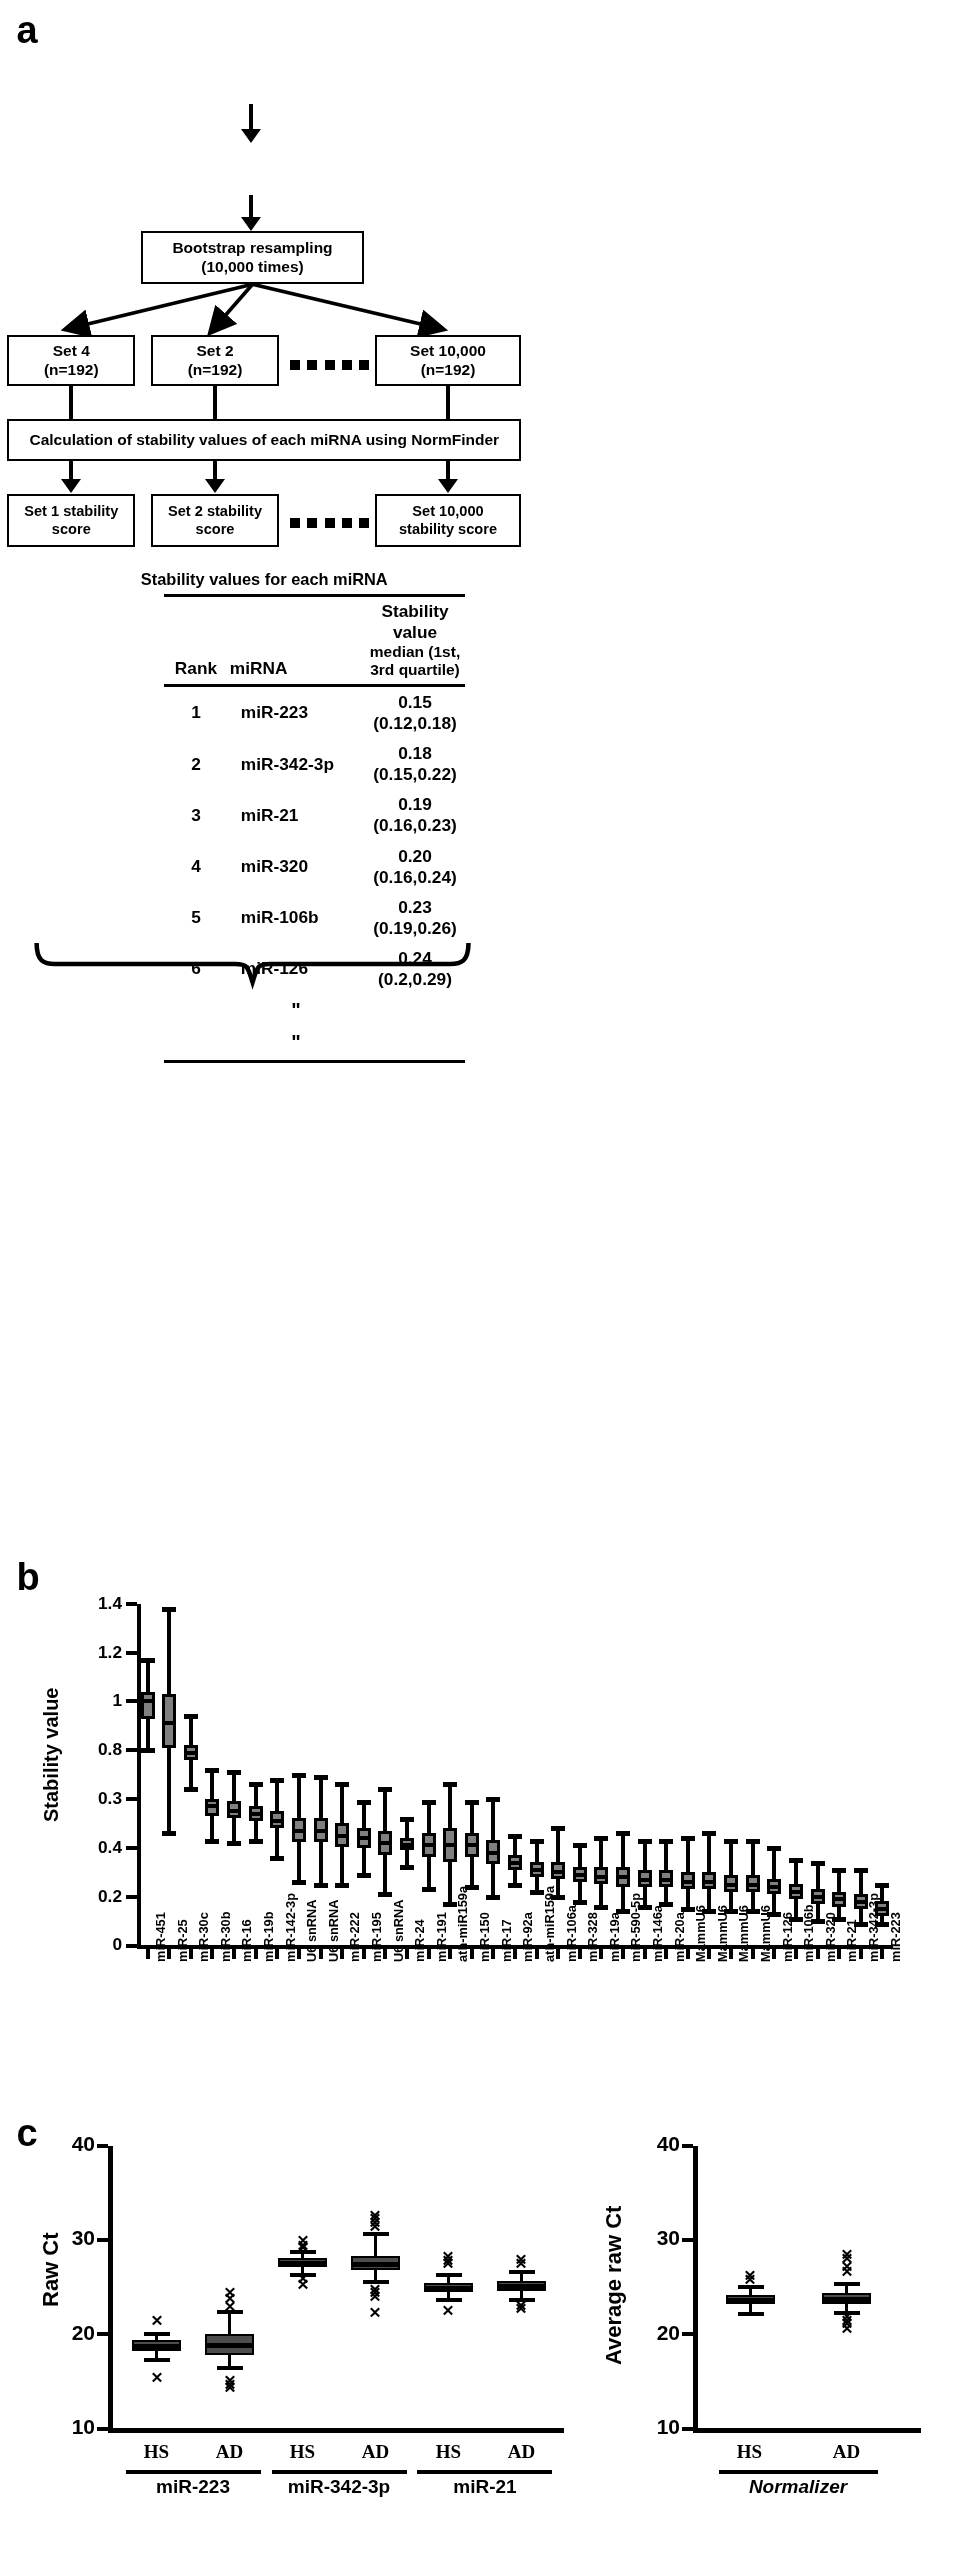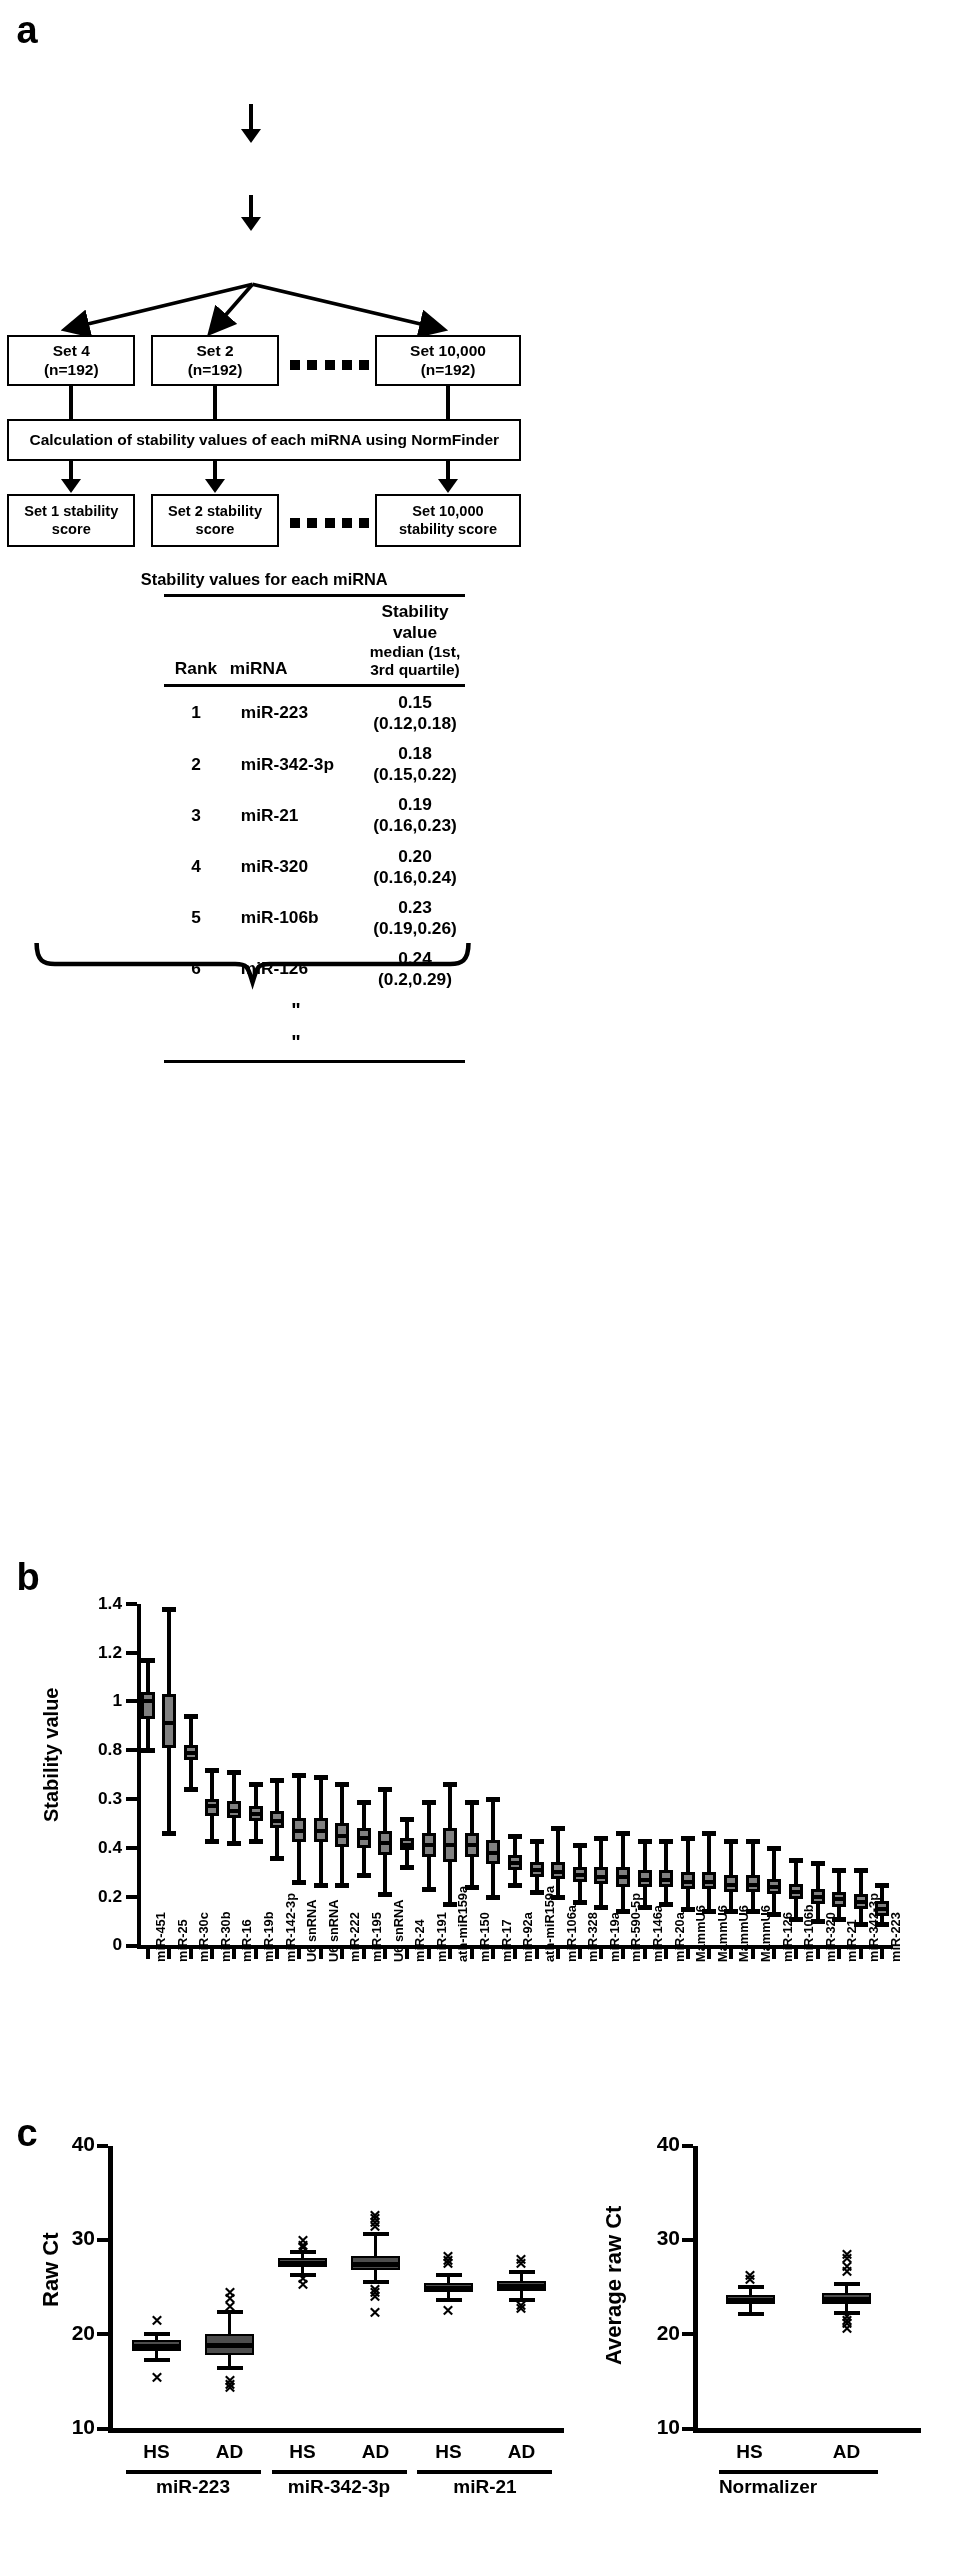--- a/index.html
+++ b/index.html
@@ -74,21 +74,21 @@
   .cbox { position:absolute; }
   .cbox .whisk { position:absolute; background:#000; width:3.6px; left:50%; margin-left:-1.8px; }
   .cbox .cap   { position:absolute; background:#000; height:3.6px; }
   .cbox .boxr  { position:absolute; border:2.7px solid #000; }
   .cbox .med   { position:absolute; background:#000; height:3.6px; left:0; width:100%; }
   .outlier {
     position:absolute; font-weight:bold; font-size:15.5px; line-height:1;
     transform:translate(-50%,-50%);
   }
   .grp-label {
-    position:absolute; font-weight:bold; font-size:19px; text-align:center;
+    position:absolute; font-weight:bold; font-size:19px; text-align:center;font-family:Liberation Serif, serif;
   }
   .grp-rule { position:absolute; background:#000; height:3.6px; }
   .grp-name {
     position:absolute; font-weight:bold; font-size:19px; text-align:center;
     white-space:nowrap;
   }
 </style>
 </head>
 <body>
 
@@ -97,20 +97,24 @@
   <div class="panel-letter" style="left:16.4px; top:11px;">a</div>
 
 
   <div class="v-arrow" style="left:249px; top:104px; height:29px;"></div>
   <div class="arrow-head" style="left:241px; top:129px;"></div>
 
 
   <div class="v-arrow" style="left:249px; top:195px; height:25.5px;"></div>
   <div class="arrow-head" style="left:241px; top:217px;"></div>
 
+  <div class="fbox" style="left:141px; top:231px; width:223px; height:53px; font-size:15.5px;">
+    <span>Bootstrap resampling</span>
+    <span>(10,000 times)</span>
+  </div>
 
   <svg width="957" height="1476" style="position:absolute;left:0;top:0;pointer-events:none;" viewBox="0 0 1050 1620">
     <defs>
       <marker id="ah" markerWidth="8" markerHeight="8" refX="5" refY="4" orient="auto">
         <path d="M0,0 L8,4 L0,8 z" fill="#000"></path>
       </marker>
     </defs>
     <line x1="277" y1="312" x2="78" y2="360" stroke="#000" stroke-width="4" marker-end="url(#ah)"></line>
     <line x1="277" y1="312" x2="235" y2="360" stroke="#000" stroke-width="4" marker-end="url(#ah)"></line>
     <line x1="277" y1="312" x2="480" y2="360" stroke="#000" stroke-width="4" marker-end="url(#ah)"></line>
@@ -726,16 +730,16 @@
       <div class="outlier" style="left:847px; top:141px;">✕</div>
       <div class="outlier" style="left:847px; top:145px;">✕</div>
       <div class="outlier" style="left:847px; top:153px;">✕</div>
       <div class="outlier" style="left:847px; top:158px;">✕</div>
       <div class="outlier" style="left:847px; top:203px;">✕</div>
       <div class="outlier" style="left:847px; top:207px;">✕</div>
       <div class="outlier" style="left:847px; top:210px;">✕</div>
       <div class="outlier" style="left:847px; top:215px;">✕</div>
       <div class="grp-label" style="left:812px; top:327px; width:69px;">AD</div>
       <div class="grp-rule" style="left:719px; top:356px; width:159px;"></div>
-      <div class="grp-name" style="left:668px; top:362px; width:200px;">Normalizer</div>
+      <div class="grp-name" style="left:698px; top:362px; width:200px;font-style:italic;">Normalizer</div>
     </div>
 </div>
 
 
 </body></html>

